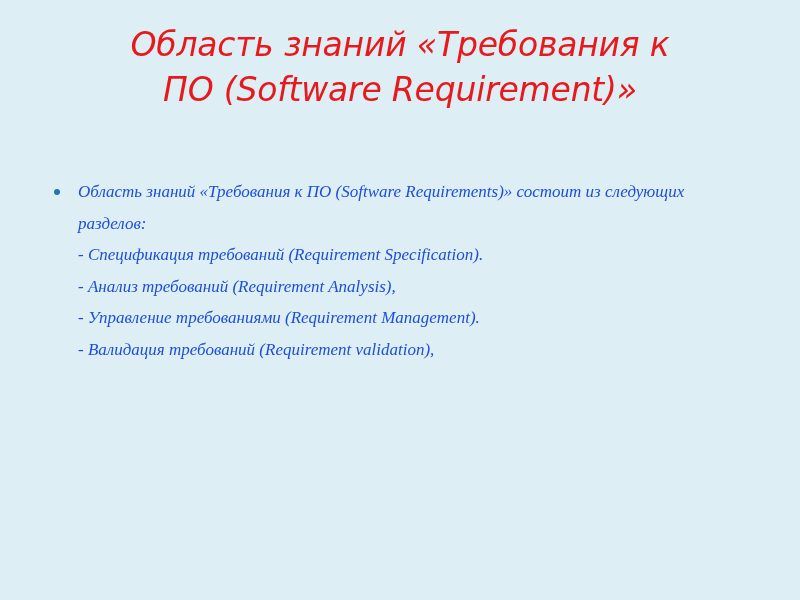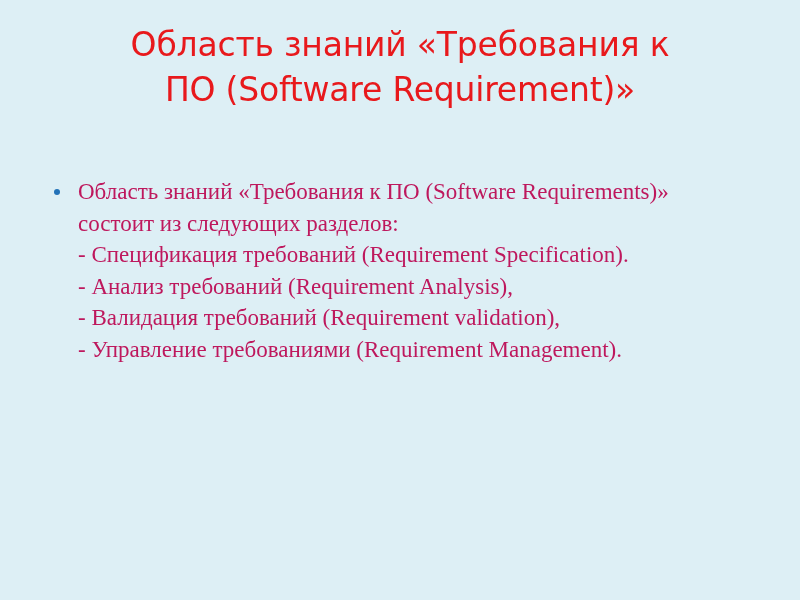--- a/index.html
+++ b/index.html
@@ -13,20 +13,21 @@
     font-family: "Liberation Serif", serif;
     overflow: hidden;
   }
 
   .slide {
     position: relative;
     width: 800px;
     height: 600px;
     background: #ddeff5;
     box-sizing: border-box;
+    font-style: italic;
   }
 
   
   .title-block {
     position: absolute;
     left: 60px;
     top: 22px;
     width: 680px;
     text-align: center;
   }
@@ -43,23 +44,23 @@
   
   .body-block {
     position: absolute;
     left: 48px;
     top: 176px;
     width: 700px;
   }
   .bullet-item {
     position: relative;
     padding-left: 30px;
-    color: #be185d;
+    color: #1d4ed8;
     font-family: "Liberation Serif", "DejaVu Serif", serif;
-    font-size: 23px;
+    font-size: 17px;
     line-height: 31.5px;
   }
   .bullet-dot {
     position: absolute;
     left: 6px;
     top: 13px;
     width: 6px;
     height: 6px;
     border-radius: 50%;
     background: #2272b8;
@@ -85,19 +86,19 @@
     <div class="title-line">ПО (Software Requirement)»</div>
   </div>
 
   <div class="body-block">
     <div class="bullet-item">
       <span class="bullet-dot"></span>
       <div class="bullet-para">
         <span class="lead-line">Область знаний «Требования к ПО (Software Requirements)» состоит из следующих разделов:</span>
         <span class="sub-line">- Спецификация требований (Requirement Specification).</span>
         <span class="sub-line">- Анализ требований (Requirement Analysis),</span>
+        <span class="sub-line">- Управление требованиями (Requirement Management).</span>
         <span class="sub-line">- Валидация требований (Requirement validation),</span>
-        <span class="sub-line">- Управление требованиями (Requirement Management).</span>
       </div>
     </div>
   </div>
 
 </div>
 
 </body></html>

